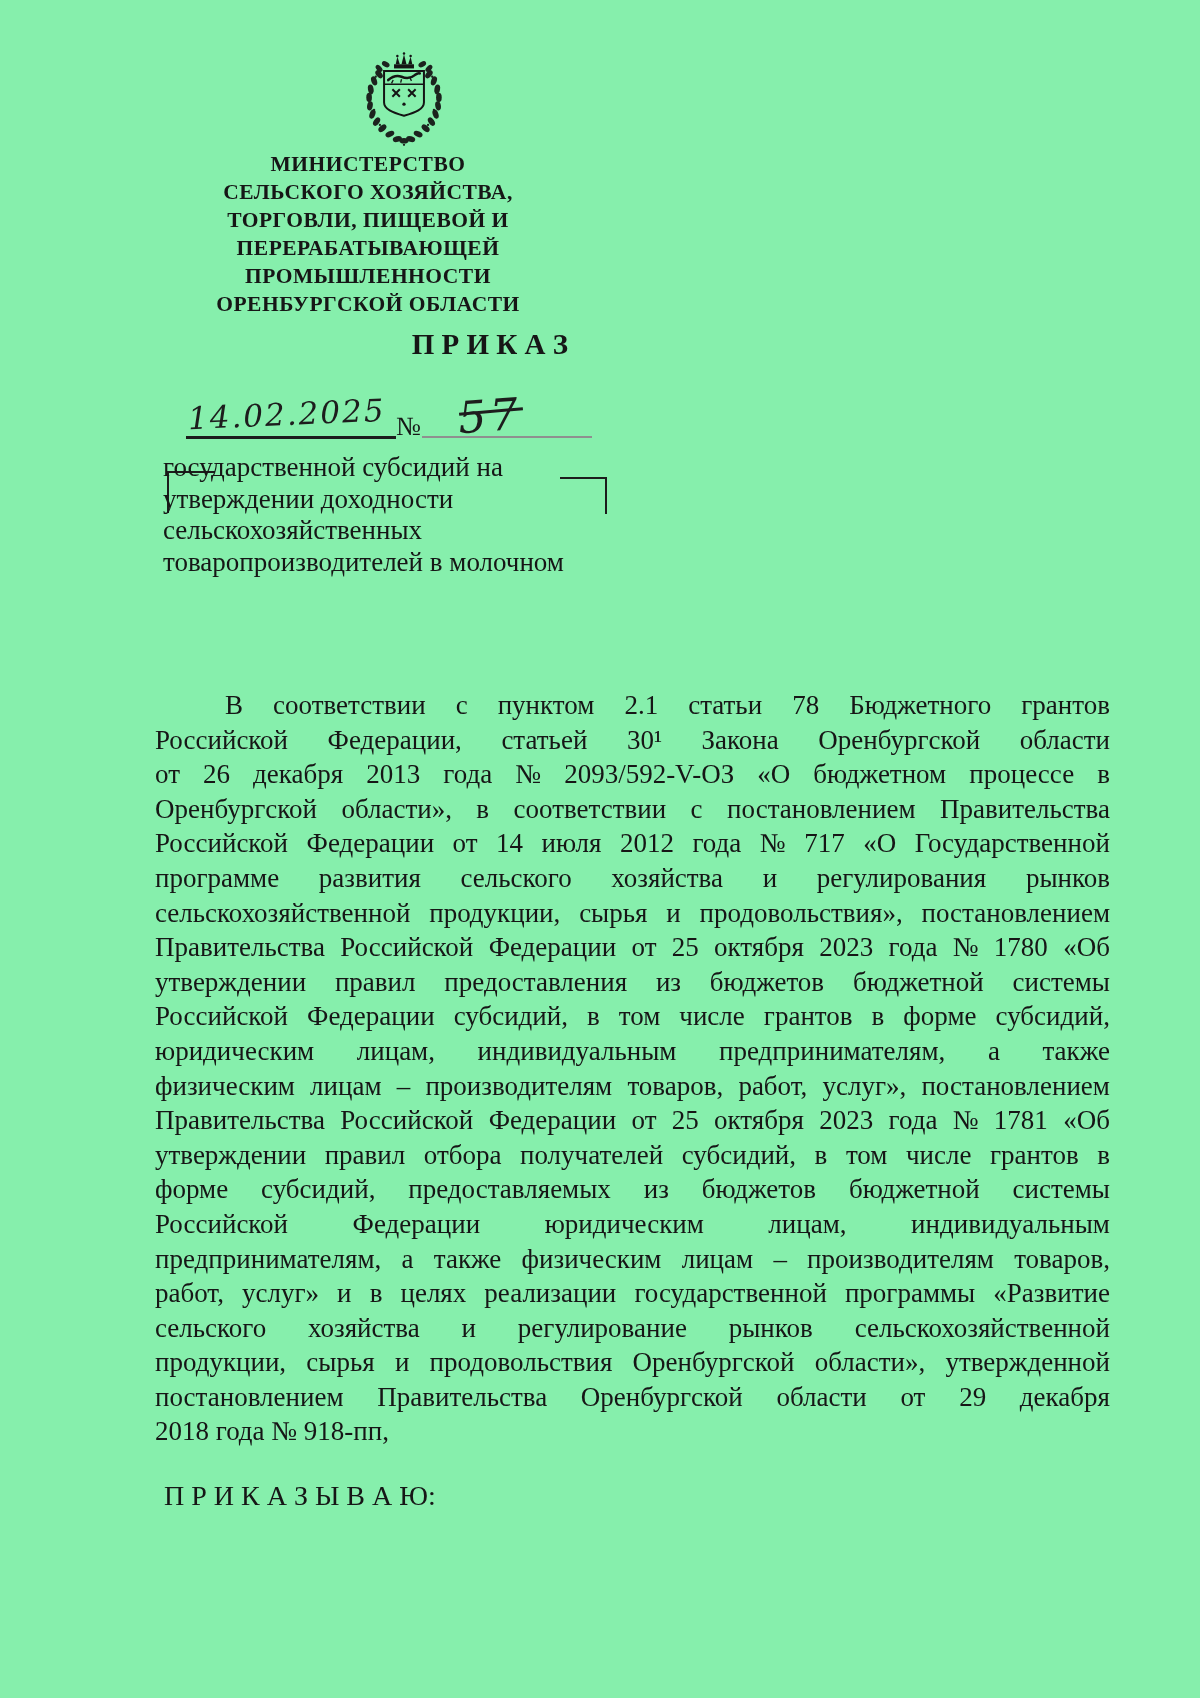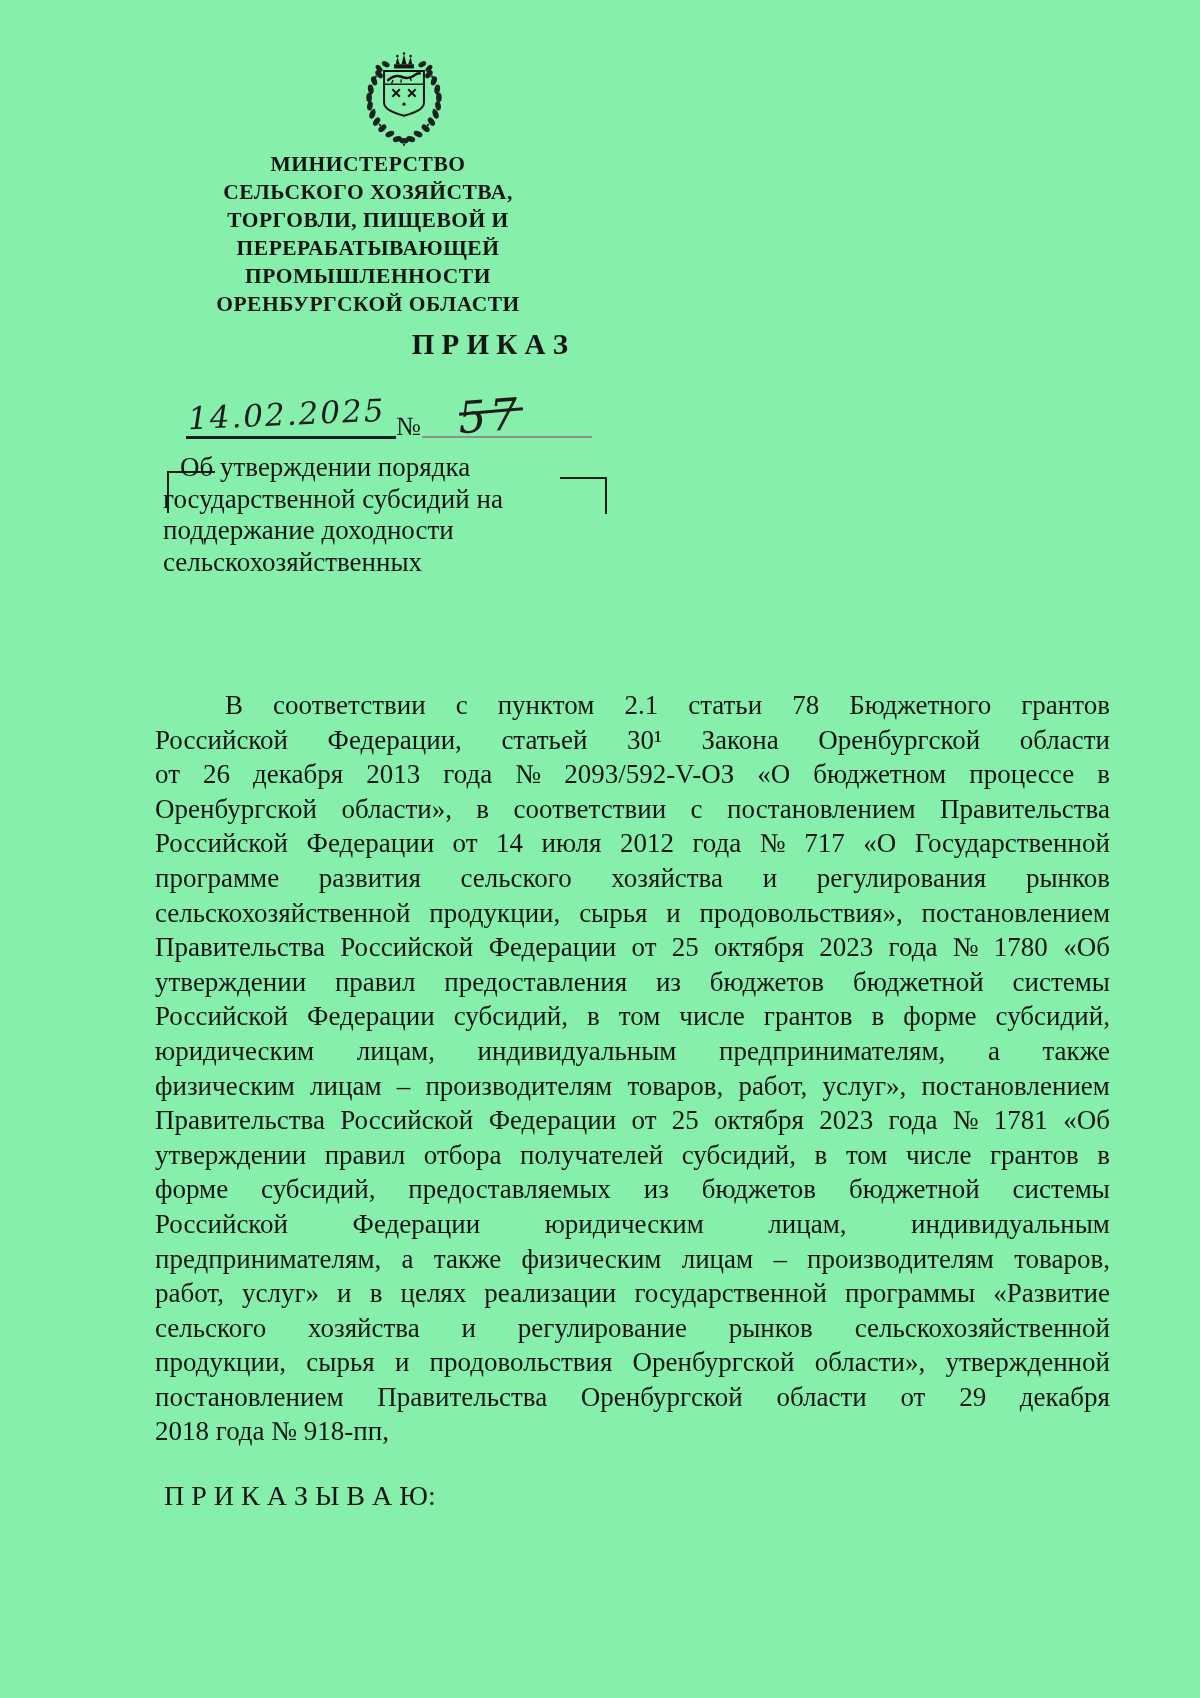--- a/index.html
+++ b/index.html
@@ -144,24 +144,24 @@
   <div class="rule rule-date"></div>
   <div class="numsign">№</div>
   <div class="rule rule-num"></div>
   <div class="hw hw-num">57</div>
   <div class="hw-stroke"></div>
 
   <div class="corner corner-left"></div>
   <div class="corner corner-right"></div>
 
   <div class="subject">
-    <div class="sline first">Об утверждении порядка</div>
     <div class="sline">государственной субсидий на</div>
-    <div class="sline">поддержание доходности</div>
+    <div class="sline">утверждении доходности</div>
     <div class="sline">сельскохозяйственных</div>
+    <div class="sline">товаропроизводителей в молочном</div>
   </div>
 
   <div class="bodytext">
     <div class="jline flex first">
         <span>В</span>
         <span>соответствии</span>
         <span>с</span>
         <span>пунктом</span>
         <span>2.1</span>
         <span>статьи</span>

